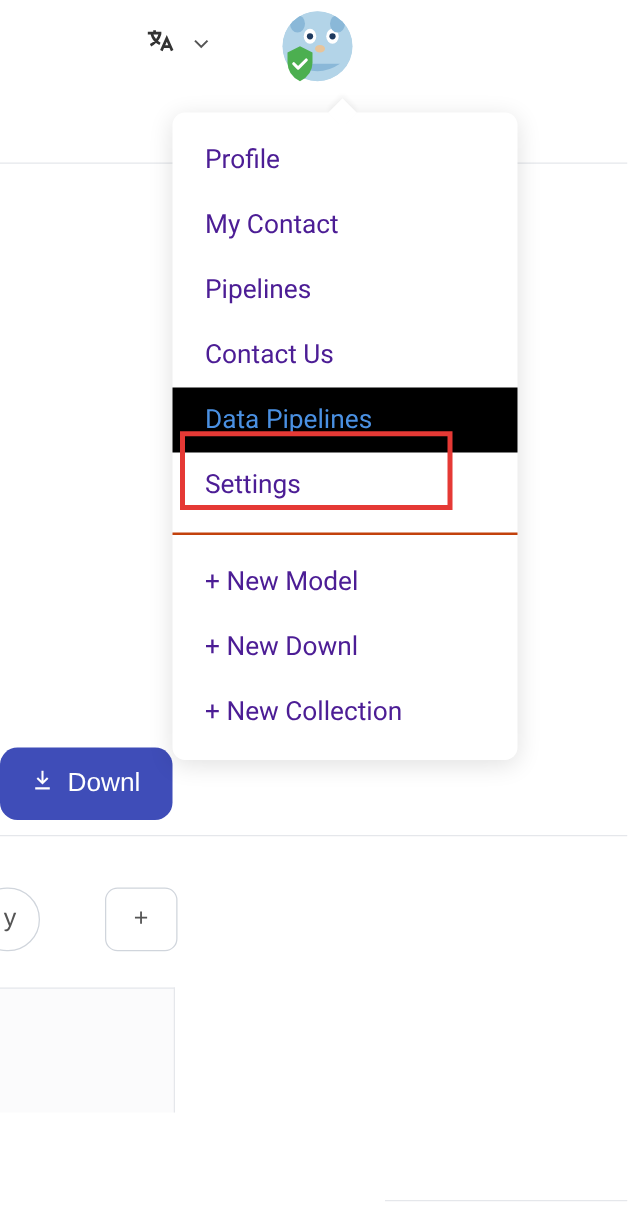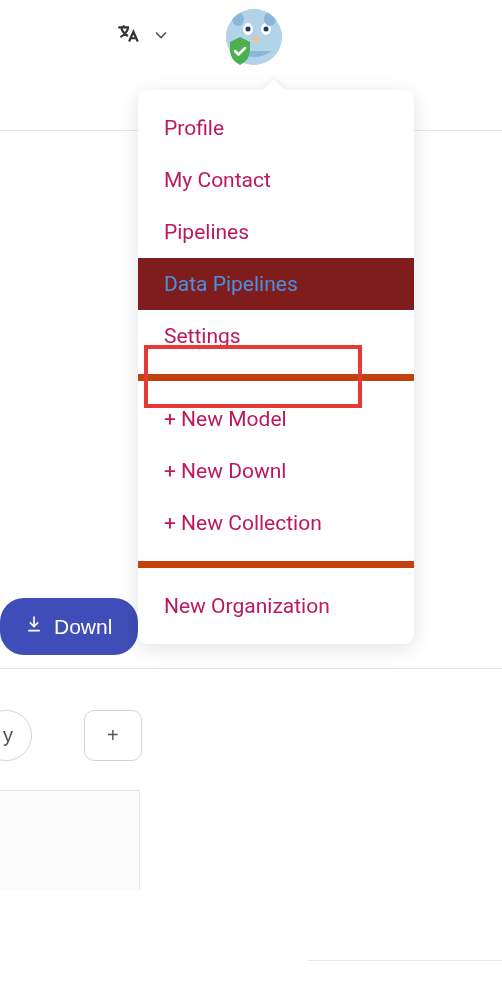--- a/index.html
+++ b/index.html
@@ -78,51 +78,51 @@
       width: 16px;
       height: 16px;
       background: #fff;
       transform: rotate(45deg);
       box-shadow: -2px -2px 4px rgba(0,0,0,0.05);
     }
     .dropdown-section {
       padding: 12px 0;
     }
     .dropdown-section + .dropdown-section {
-      border-top: 7px solid #c2410c;
+      border-top: 2px solid #c2410c;
     }
     .menu-item {
       padding: 14px 26px;
       font-size: 21px;
-      color: #be185d;
+      color: #4c1d95;
       cursor: pointer;
       position: relative;
     }
     .menu-item.highlighted {
-      background: #7f1d1d;
+      background: #000000;
       color: #4a90e2;
     }
     .highlight-box {
       position: absolute;
       border: 4px solid #e53935;
       pointer-events: none;
       top: 345px;
       left: 144px;
       width: 218px;
       height: 63px;
       z-index: 20;
     }
     .download-btn {
       position: absolute;
       left: 0;
       top: 598px;
       background: #3f4db8;
       color: #fff;
       border: none;
-      border-radius: 24px;
+      border-radius: 14px;
       padding: 16px 26px 16px 24px;
       font-size: 21px;
       display: flex;
       align-items: center;
       gap: 10px;
       cursor: pointer;
     }
     .bg-line-1 {
       position: absolute;
       top: 668px;
@@ -229,26 +229,24 @@
 </button>
 
 <div class="bg-block"></div>
 <div class="bottom-divider"></div>
 
 <div class="dropdown">
   <div class="dropdown-section">
     <div class="menu-item">Profile</div>
     <div class="menu-item">My Contact</div>
     <div class="menu-item">Pipelines</div>
+    <div class="menu-item">Contact Us</div>
     <div class="menu-item highlighted">Data Pipelines</div>
     <div class="menu-item">Settings</div>
   </div>
   <div class="dropdown-section">
     <div class="menu-item">+ New Model</div>
     <div class="menu-item">+ New Downl</div>
     <div class="menu-item">+ New Collection</div>
   </div>
-  <div class="dropdown-section">
-    <div class="menu-item">New Organization</div>
-  </div>
 </div>
 
 <div class="highlight-box"></div>
 
 </body></html>

